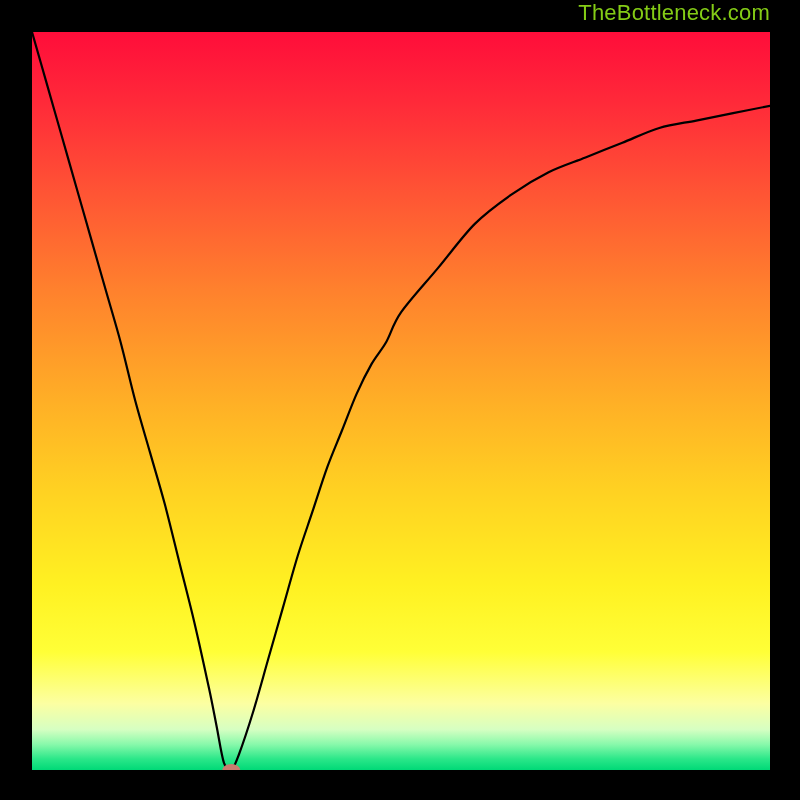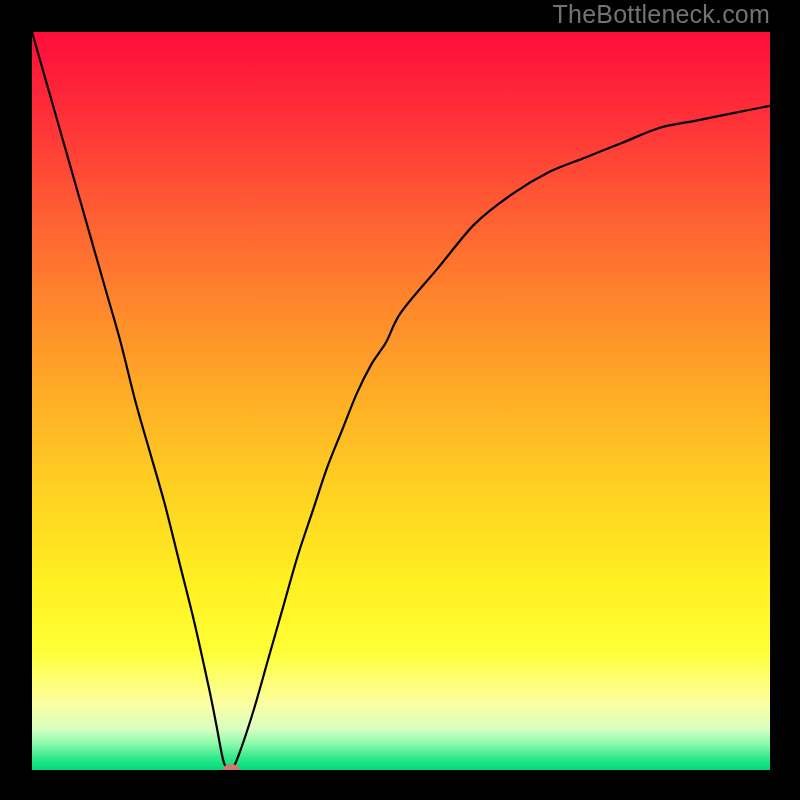--- a/index.html
+++ b/index.html
@@ -22,22 +22,22 @@
     left: 32px;
     top: 32px;
     width: 738px;
     height: 738px;
     overflow: hidden;
   }
   .watermark {
     position: absolute;
     top: 0px;
     right: 30px;
-    color: #737373;
-    font-size: 25px;
+    color: #84cc16;
+    font-size: 22px;
     font-weight: 500;
     z-index: 5;
     letter-spacing: 0.2px;
     margin-left: 48px;
   }
   svg {
     display: block;
   }
 </style>
 </head>

